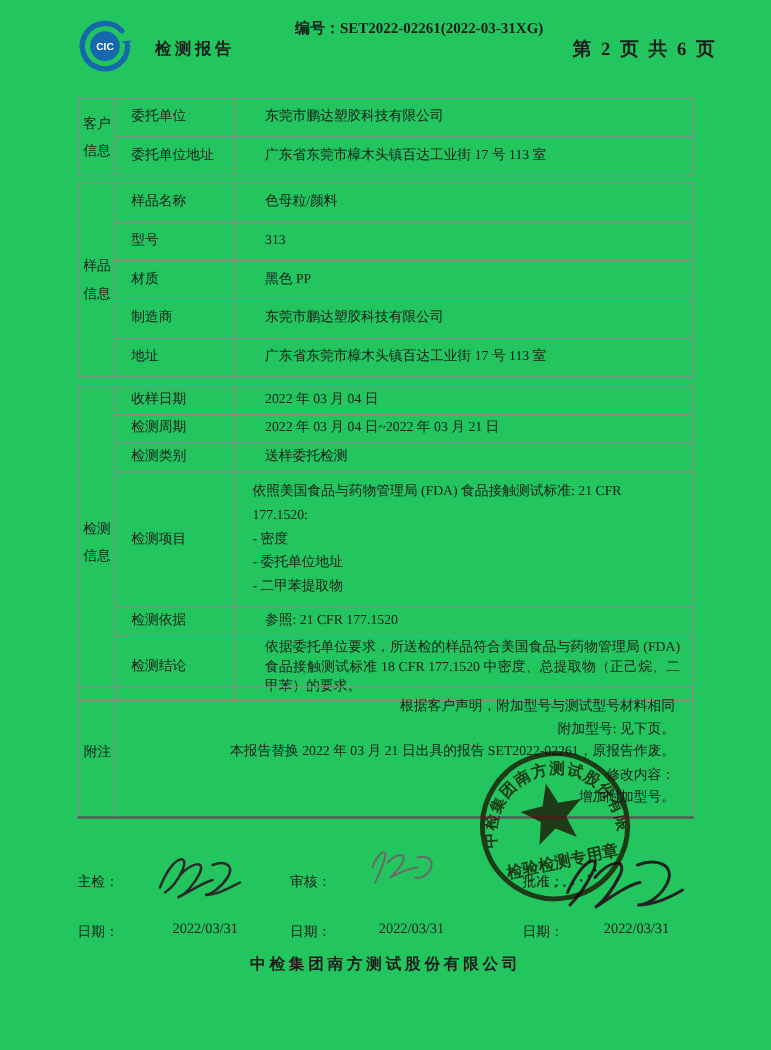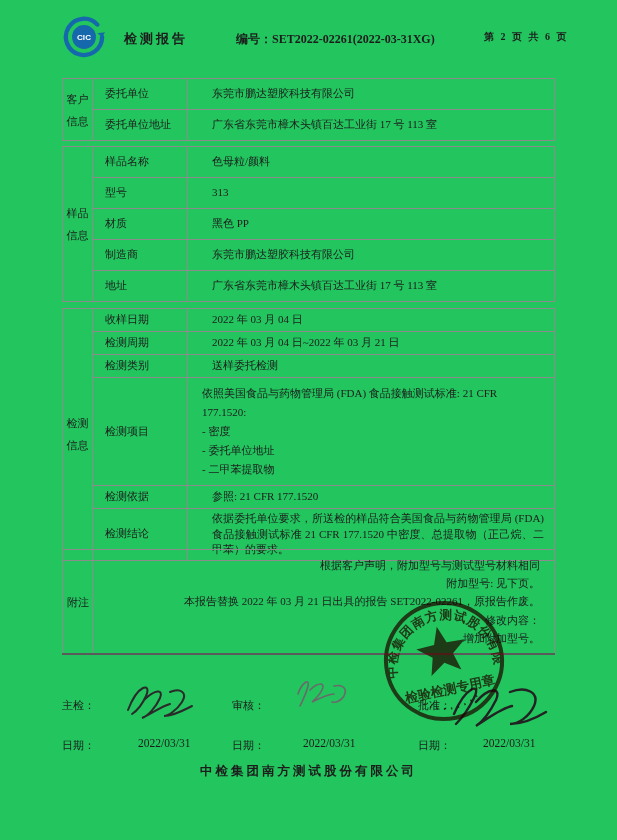--- a/index.html
+++ b/index.html
@@ -6,22 +6,22 @@
   html,body { background:#ffffff; }
   .page {
     position:relative; width:617px; height:840px; background:#22c55e;
     font-family:"Liberation Serif","DejaVu Serif",serif; color:#1c1c1c;
     overflow:hidden;
   }
 
   
   .logo { position:absolute; left:63px; top:16px; width:42px; height:42px; }
   .doc-title { position:absolute; left:124px; top:30px; font-size:13px; font-weight:bold; letter-spacing:3px; font-family:"Liberation Sans","DejaVu Sans",sans-serif; }
-  .report-no { position:absolute; left:236px; top:31px; font-size:12px; font-weight:bold; }
-  .page-info { position:absolute; left:484px; top:30px; font-size:10px; font-weight:bold; letter-spacing:2px; }
+  .report-no { position:absolute; left:236px; top:14px; font-size:12px; font-weight:bold; }
+  .page-info { position:absolute; left:458px; top:30px; font-size:15px; font-weight:bold; letter-spacing:2px; }
 
   
   table { border-collapse:collapse; width:493px; table-layout:fixed; position:absolute; left:62px; }
   td { border:1px solid #8c8c8c; font-size:11px; padding:0 10px; vertical-align:middle; line-height:1.45; }
   .sec-cell { width:30px; text-align:center; padding:0 3px;
               font-family:"Liberation Sans","DejaVu Sans",sans-serif; }
   .sec-cell div { line-height:22px; }
   .label-cell { width:95px; padding-left:12px; font-family:"Liberation Sans","DejaVu Sans",sans-serif; }
   .value-cell { padding-left:24px; }
 
@@ -143,21 +143,21 @@
         <div>- 委托单位地址</div>
         <div>- 二甲苯提取物</div>
       </td>
     </tr>
     <tr class="r-basis">
       <td class="label-cell">检测依据</td>
       <td class="value-cell">参照: 21 CFR 177.1520</td>
     </tr>
     <tr class="r-concl">
       <td class="label-cell">检测结论</td>
-      <td class="value-cell concl-text">依据委托单位要求，所送检的样品符合美国食品与药物管理局 (FDA) 食品接触测试标准 21 CFR 177.1520 中密度、总提取物（正己烷、二甲苯）的要求。</td>
+      <td class="value-cell concl-text">依据委托单位要求，所送检的样品符合美国食品与药物管理局 (FDA) 食品接触测试标准 18 CFR 177.1520 中密度、总提取物（正己烷、二甲苯）的要求。</td>
     </tr>
   </tbody>
     </table>
 
   <table id="t4">
     <tbody>
         <tr>
       <td class="sec-cell">
         <div>附注</div>
       </td>

